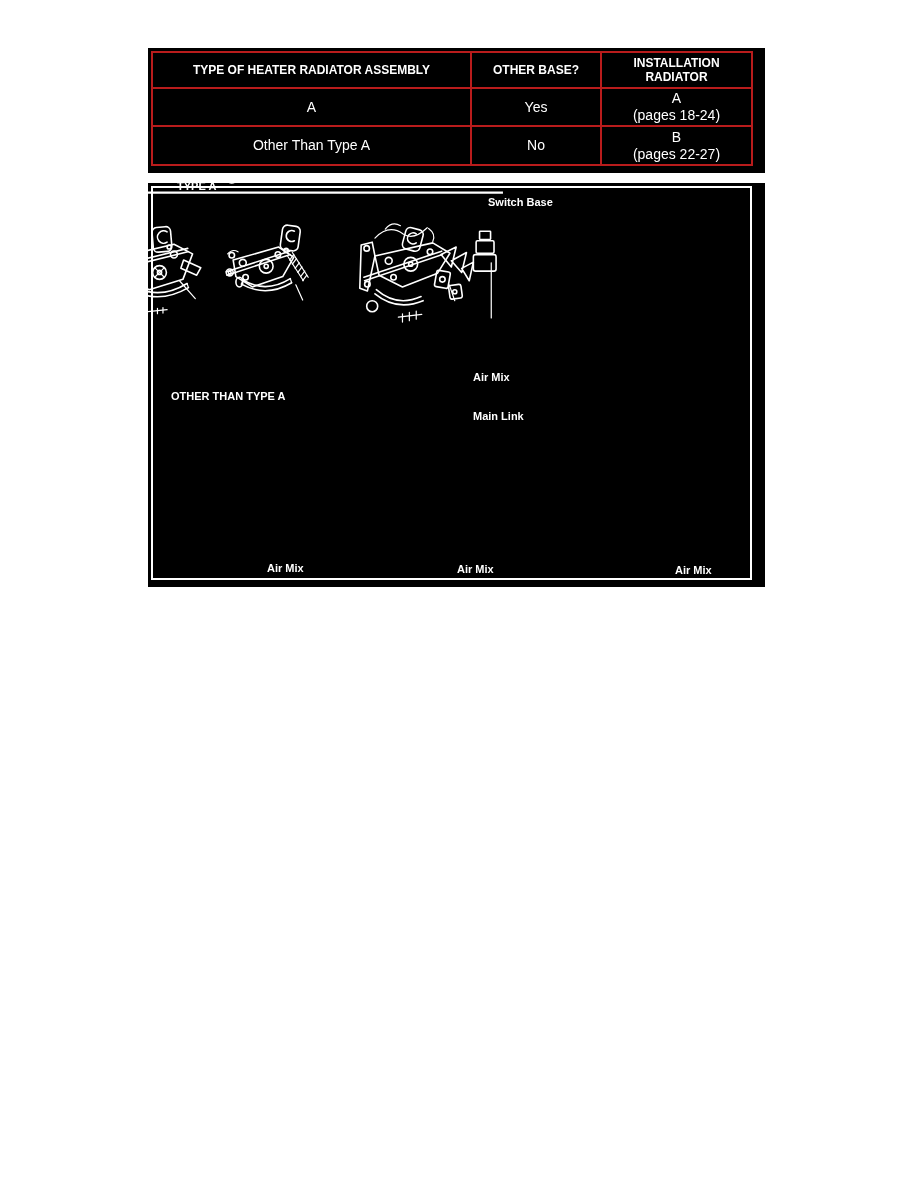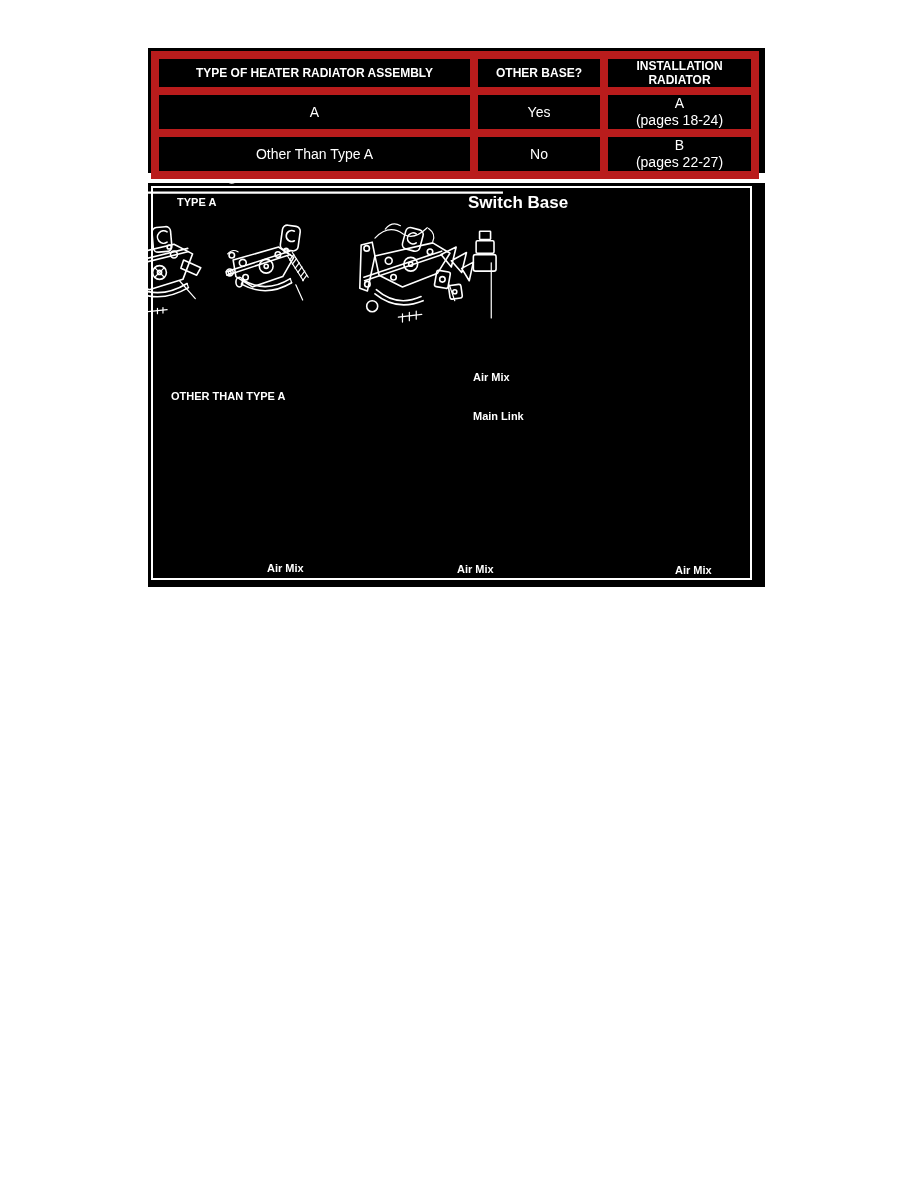--- a/index.html
+++ b/index.html
@@ -7,21 +7,21 @@
     width:918px;height:1188px;background:#ffffff;position:relative;
     font-family:"Liberation Sans",sans-serif;overflow:hidden;
   }
   .block{position:absolute;background:#000000;}
   
   .dtable{
     position:absolute;left:3px;top:3px;border-collapse:collapse;
     table-layout:fixed;color:#ffffff;
   }
   .dtable th,.dtable td{
-    border:8px solid #b91c1c;text-align:center;vertical-align:middle;
+    border:2px solid #b91c1c;text-align:center;vertical-align:middle;
     padding:0;background:#000000;overflow:hidden;
   }
   .dtable th{font-size:12px;font-weight:bold;line-height:14px;}
   .dtable td{font-size:14px;font-weight:normal;line-height:17px;}
   .proc-cell div{line-height:17px;}
   
   .panel-border{
     position:absolute;border:2px solid #ffffff;background:transparent;
   }
   .figure-svg{position:absolute;left:0;top:0;}
@@ -229,23 +229,23 @@
         <rect x="703" y="470" width="33" height="24" rx="3"></rect>
         <path class="art-thin" d="M729,482 L729,562"></path>
         <path class="art-thin" d="M600,556 L600,568 M610,554 L610,566 M620,552 L620,564"></path>
         <path class="art-thin" d="M594,561 L628,557"></path>
       </g>
       <path class="art-thin" d="M668,514 L676,537"></path>
     </svg>
   </svg>
 </div>
 
-<div class="lbl" style="left:177px;top:196px;">TYPE A</div>
-
-<div class="lbl" style="left:468px;top:196px;font-size:17px;">Switch Base</div>
+<div class="lbl" style="left:177px;top:180px;">TYPE A</div>
+
+<div class="lbl" style="left:488px;top:196px;font-size:11px;">Switch Base</div>
 
 <div class="lbl" style="left:473px;top:345px;">
   <div>Air Mix</div>
   <div>Main Link</div>
 </div>
 
 <div class="lbl" style="left:171px;top:390px;">OTHER THAN TYPE A</div>
 
 <div class="lbl" style="left:267px;top:536px;">
   <div>Air Mix</div>

